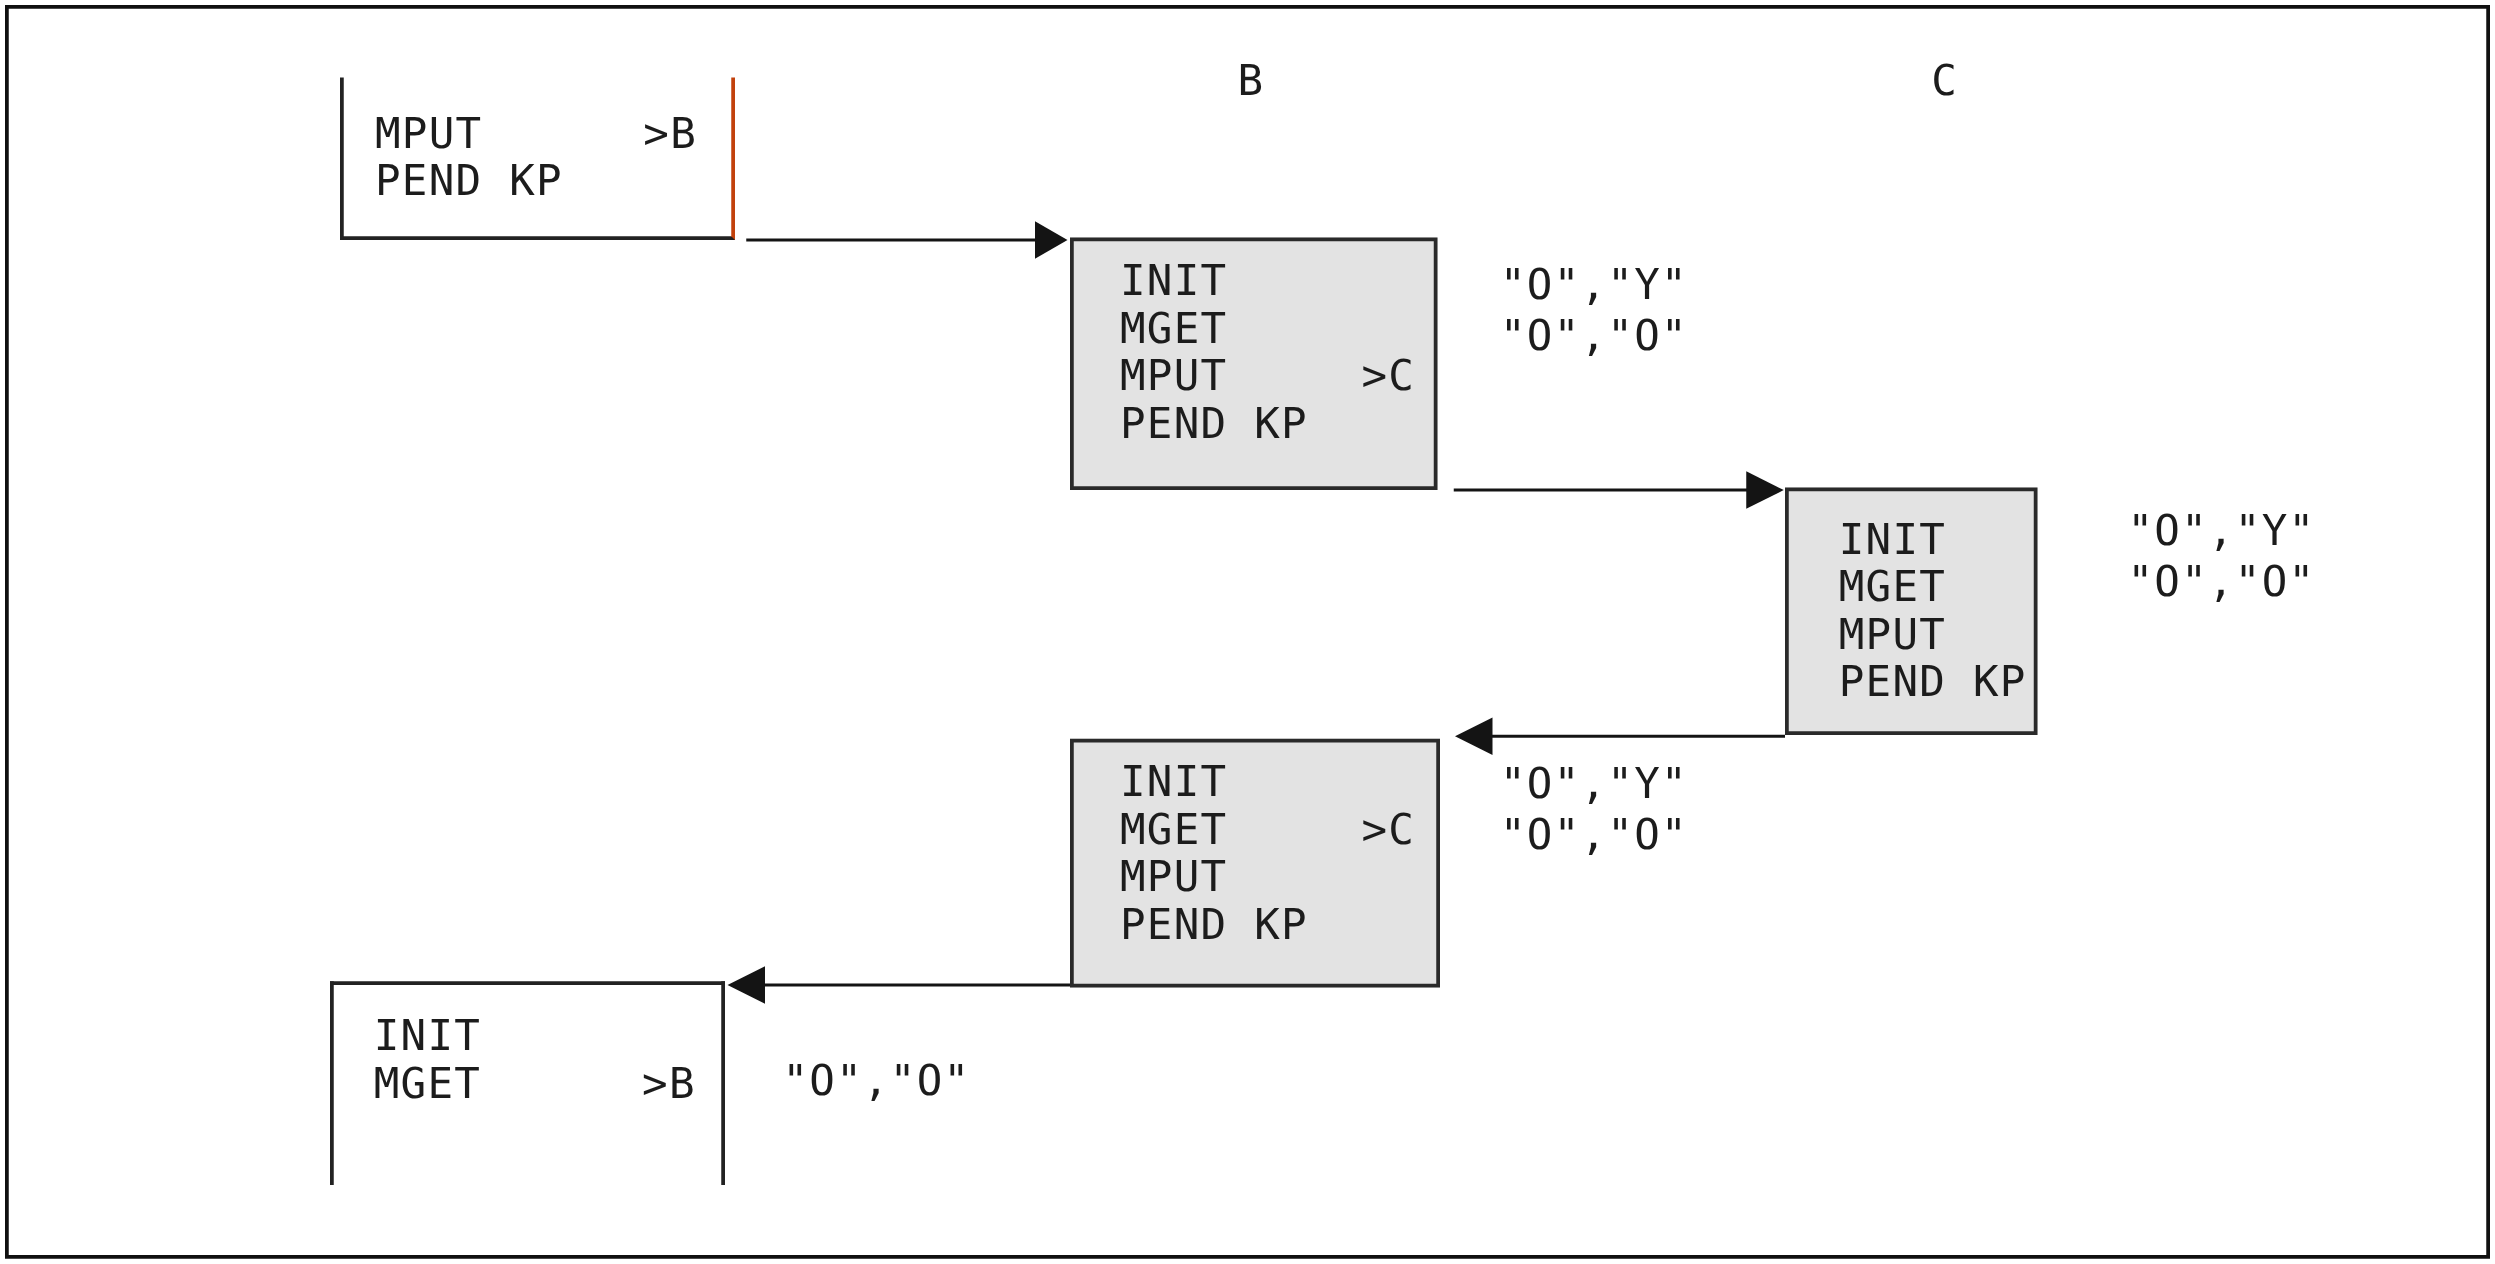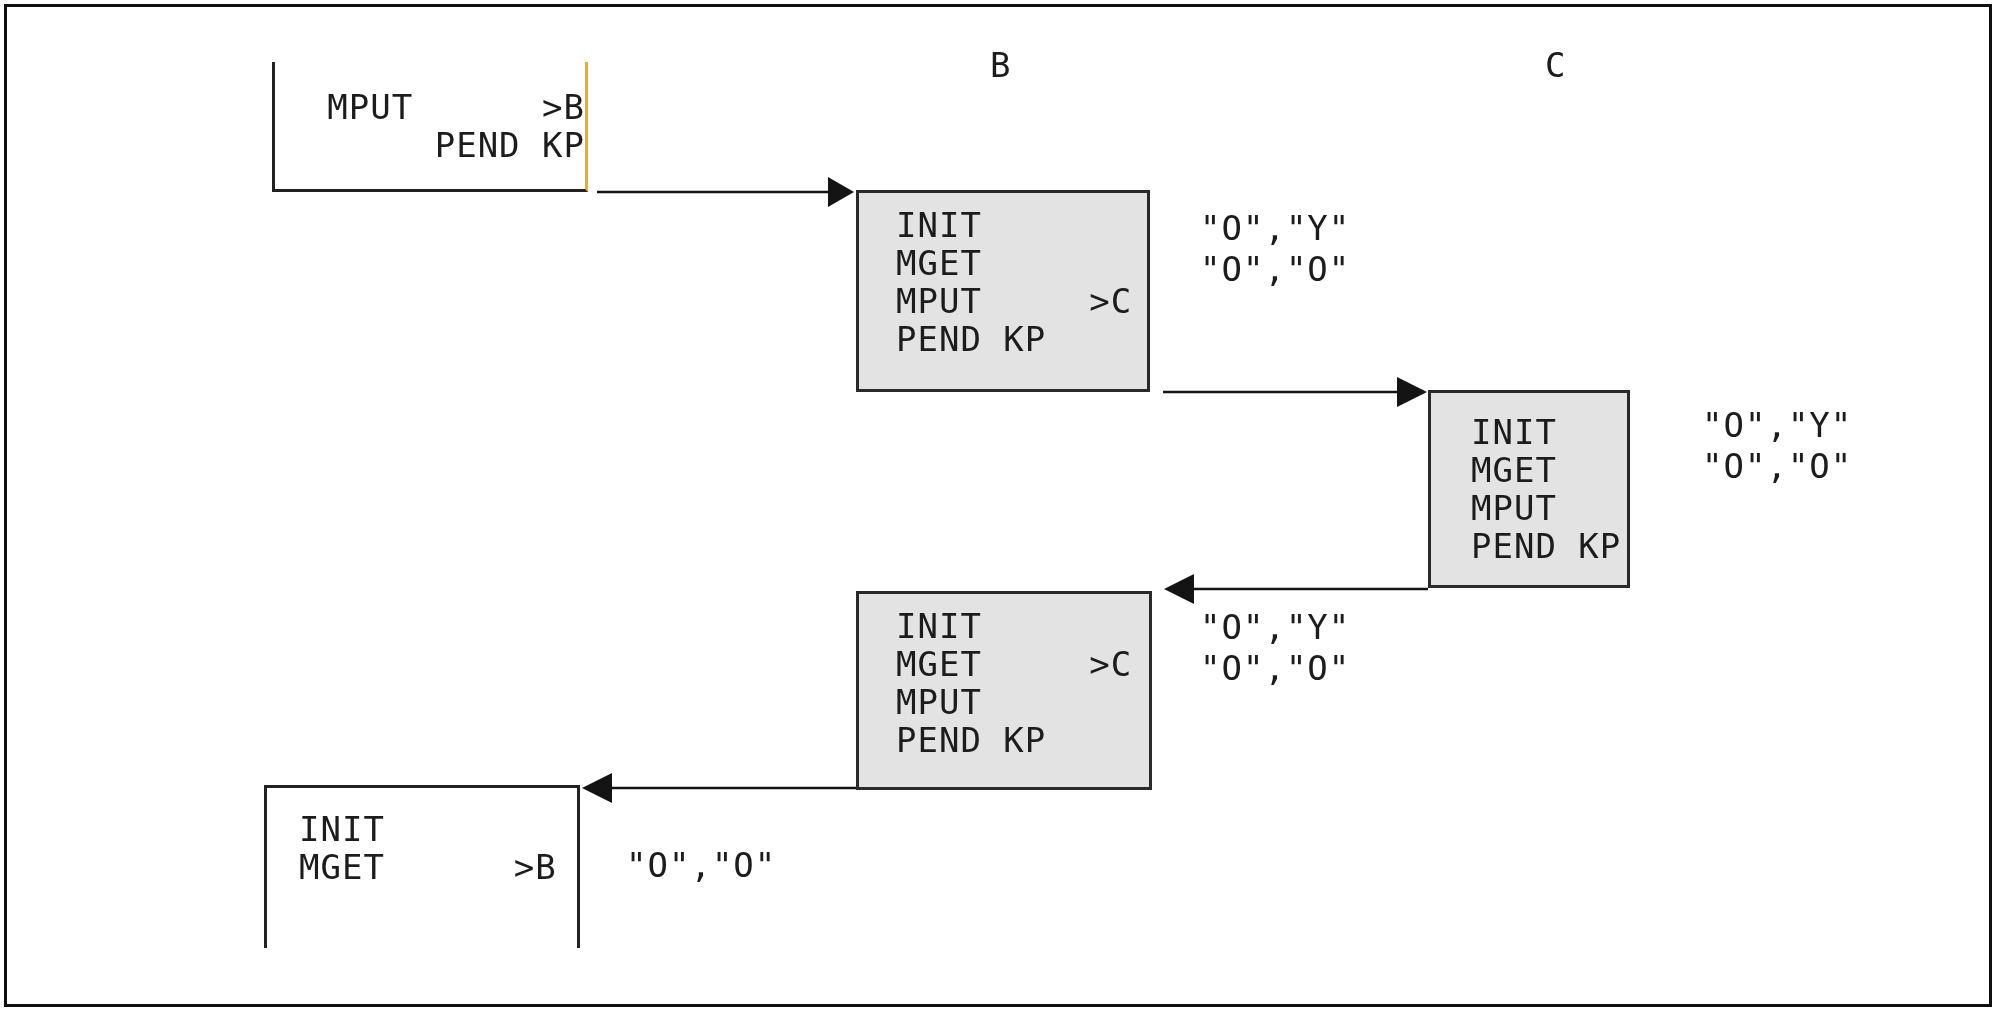--- a/index.html
+++ b/index.html
@@ -28,23 +28,22 @@
     position: absolute;
     box-sizing: border-box;
     background: #ffffff;
   }
   .pgm-box.gray {
     background: #e3e3e3;
     border: 3px solid #2a2a2a;
   }
   .pgm-box.open-top {
     border-left: 3px solid #222222;
-    border-right: 3px solid #eab308;
+    border-right: 3px solid #c2410c;
     border-bottom: 3px solid #222222;
-    text-align: right;
   }
   .pgm-box.open-bottom {
     border-left: 3px solid #222222;
     border-right: 3px solid #222222;
     border-top: 3px solid #222222;
   }
   .box-text {
     font-size: 34px;
     line-height: 38px;
     letter-spacing: 1px;

